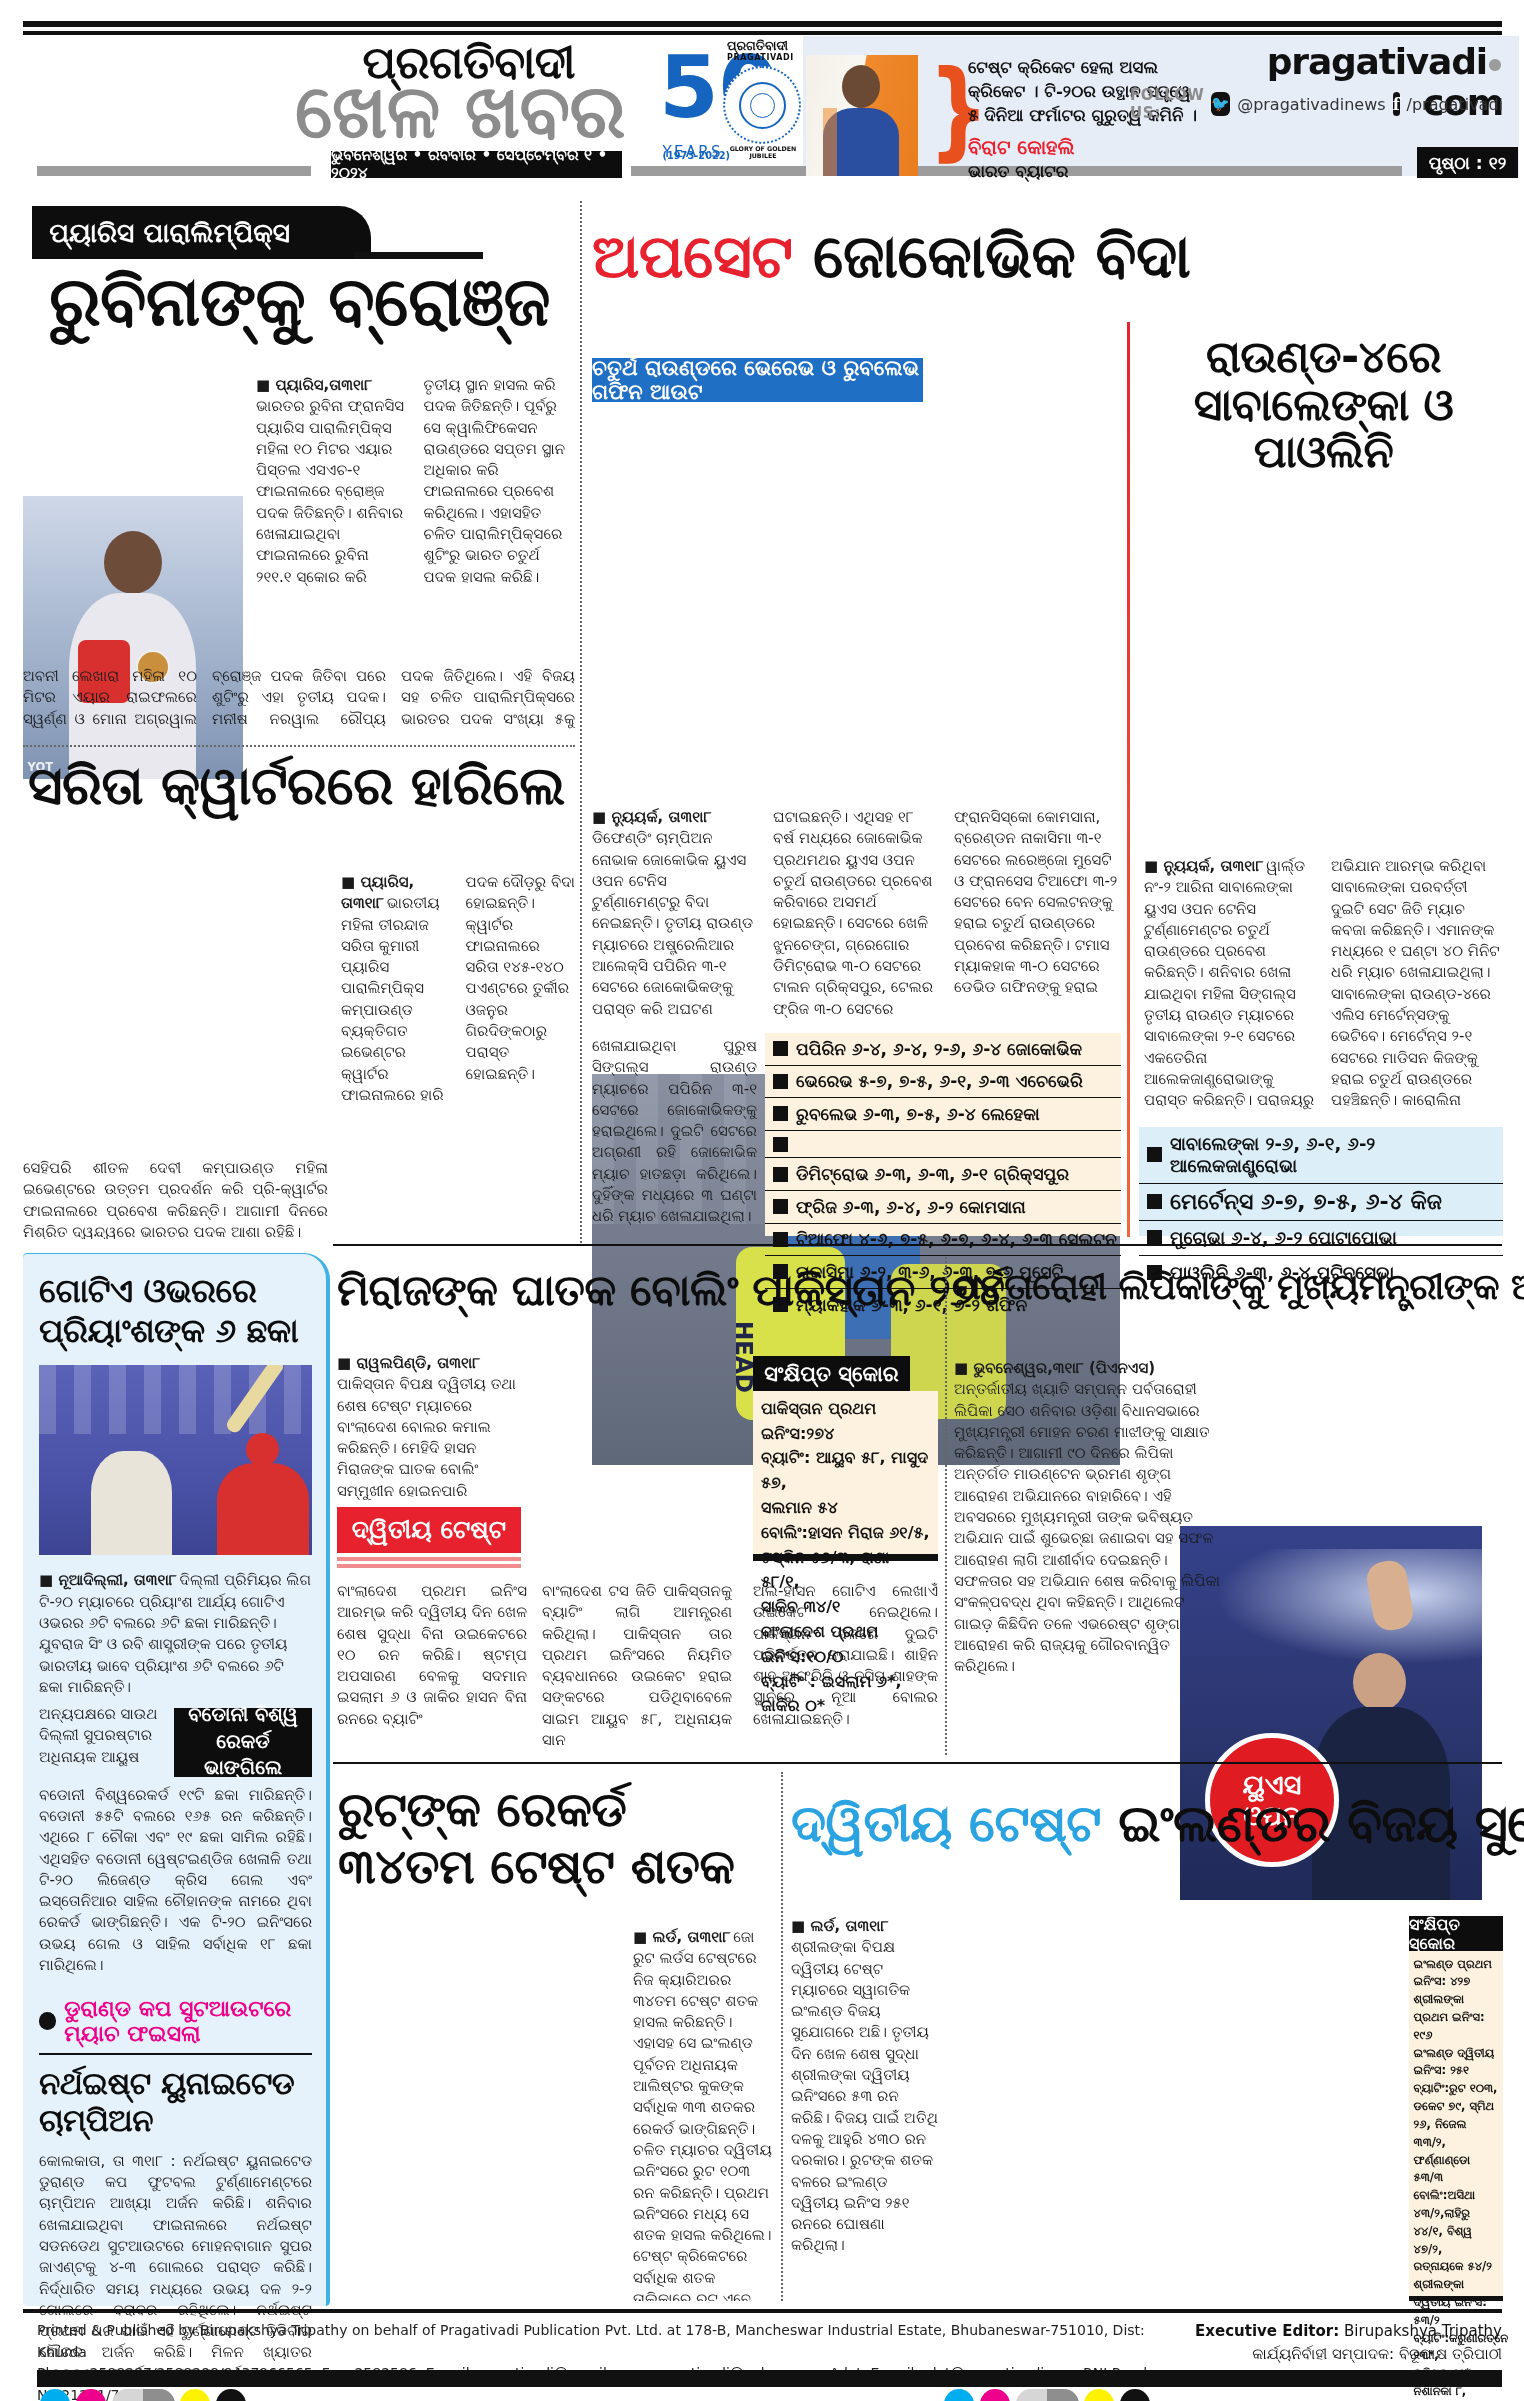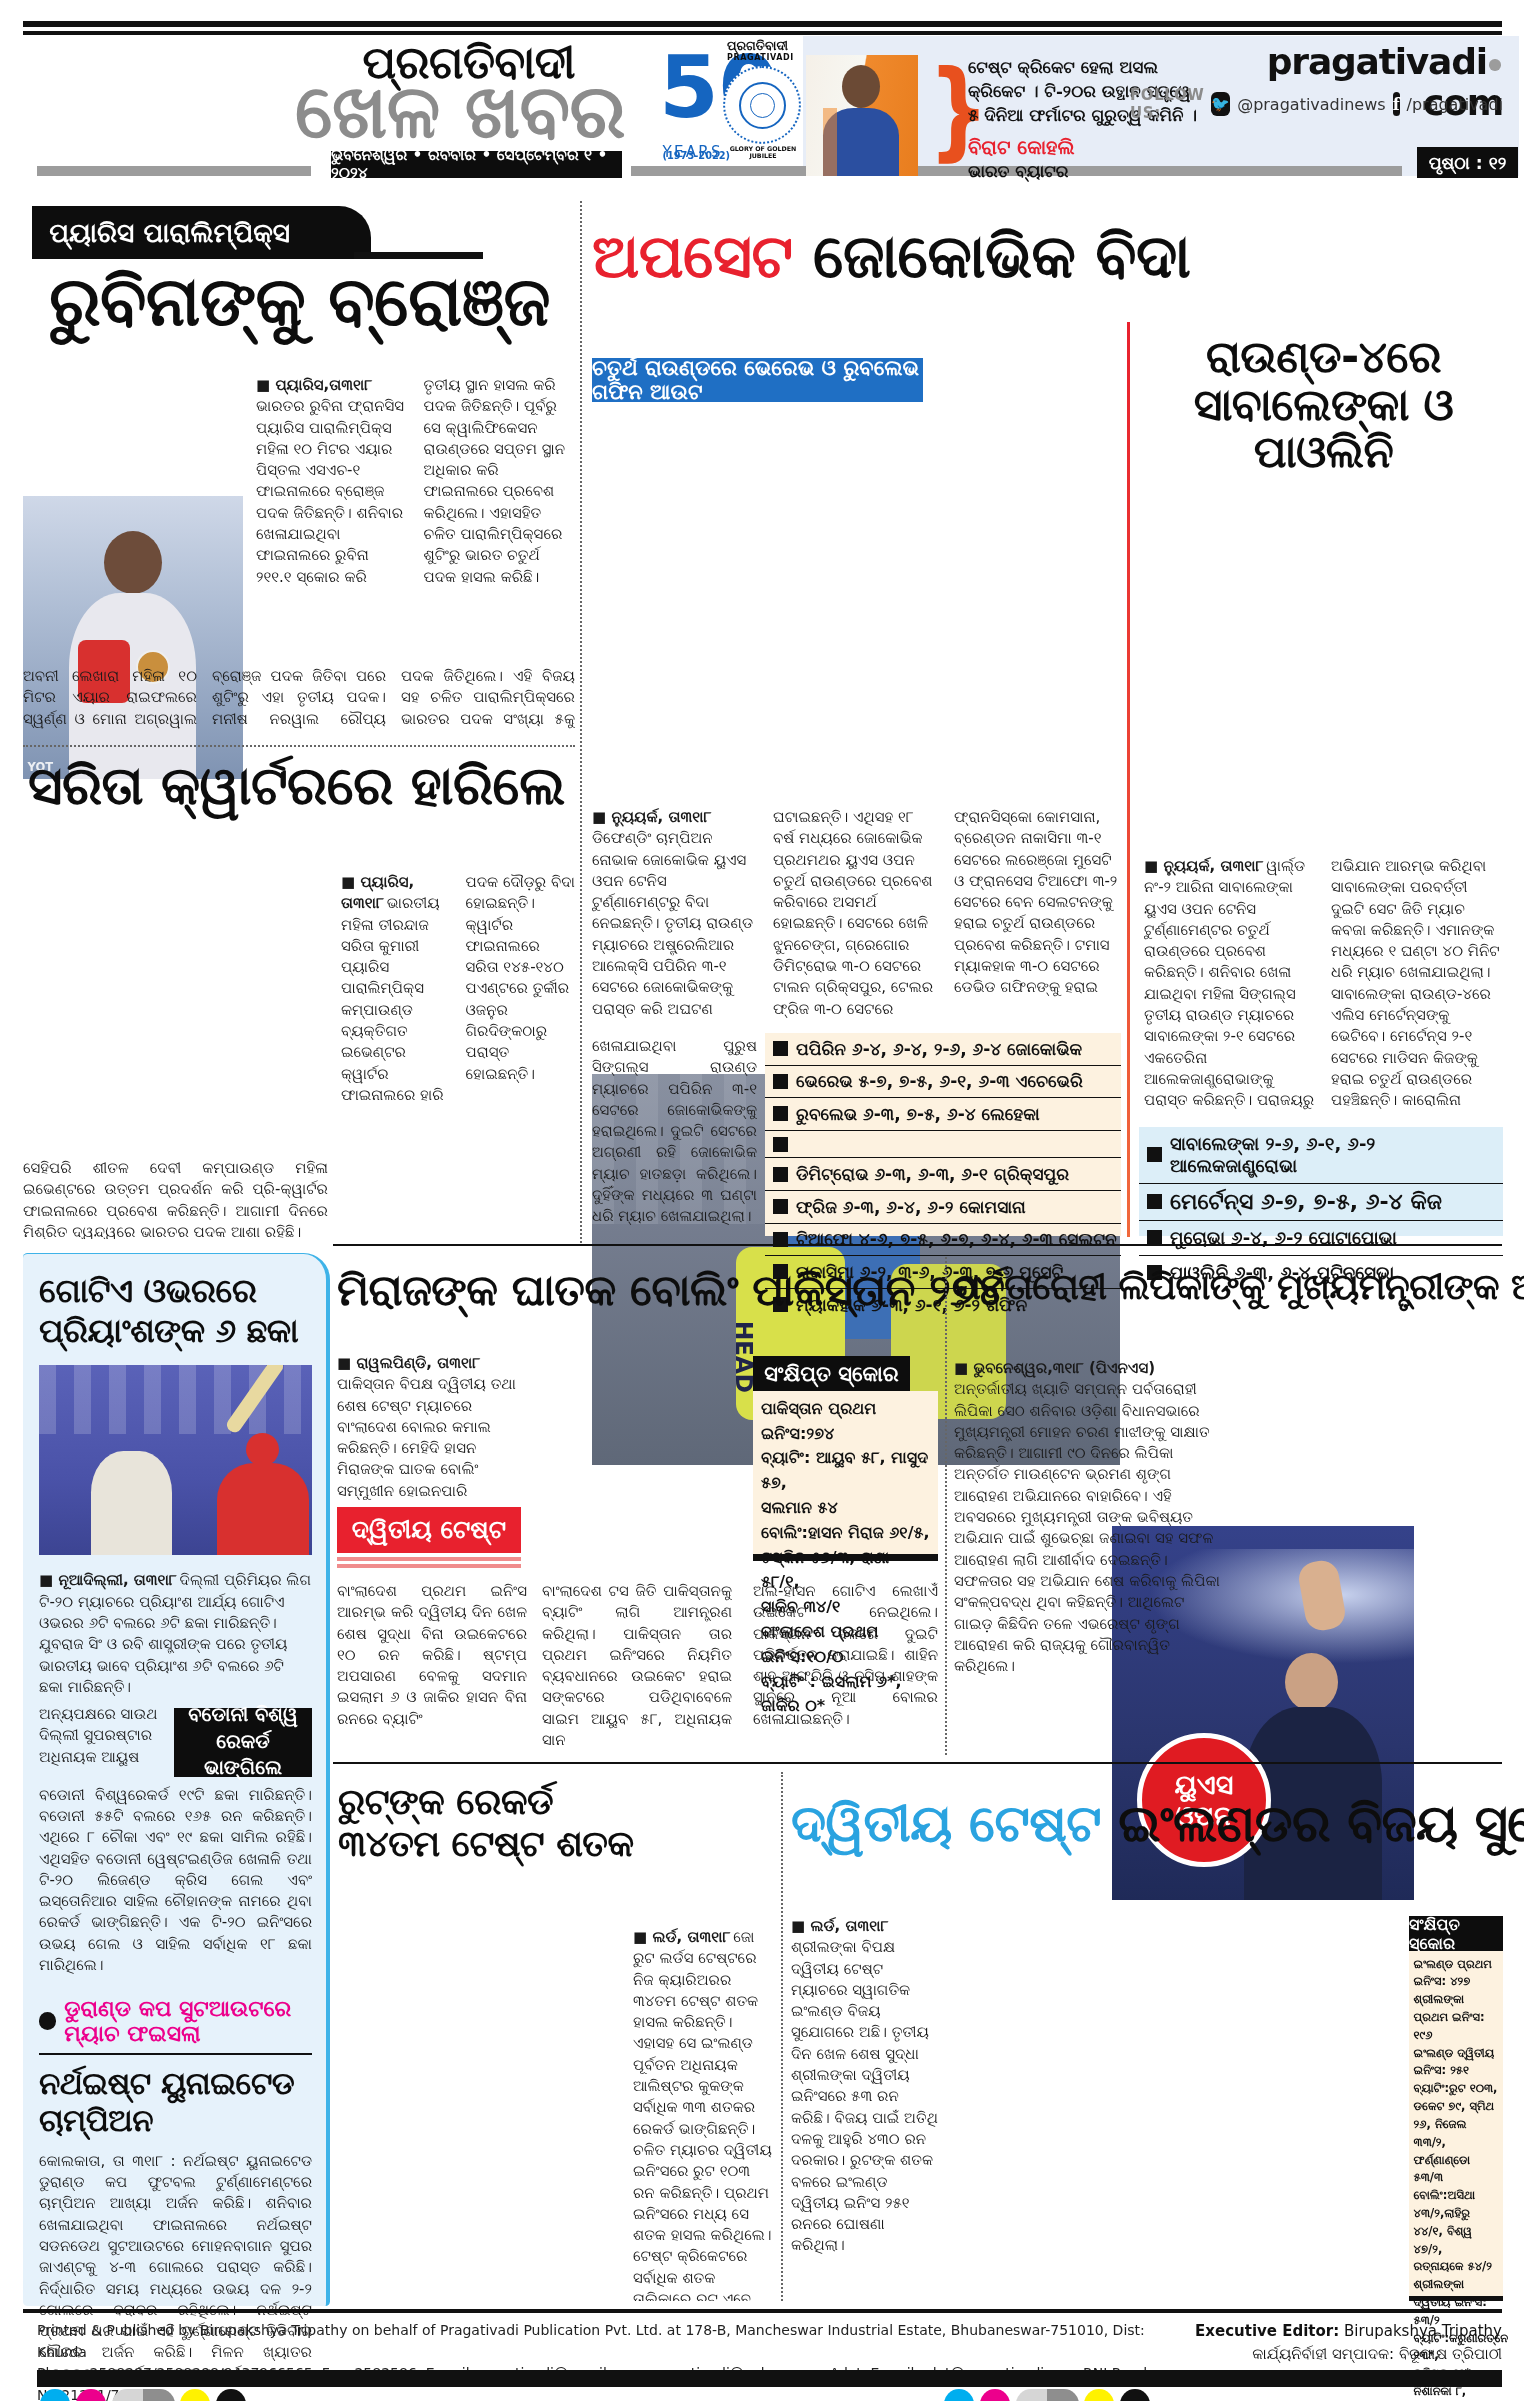--- a/index.html
+++ b/index.html
@@ -179,21 +179,21 @@
       <span>ମ୍ୟାକହାକ ୬-୩, ୬-୧, ୬-୨ ଗଫିନ</span>
     </div>
 </div>
 
 <div class="abs" style="left:1127px;top:322px;width:2.9px;height:915px;background:linear-gradient(180deg,#e8212e,#f0693c);"></div>
 
 <div class="abs headline center" style="left:1142px;top:333px;width:363px;font-size:44px;line-height:1.08;">
   <div>ରାଉଣ୍ଡ-୪ରେ</div>
   <div>ସାବାଲେଙ୍କା ଓ ପାଓଲିନି</div>
 </div>
-<div class="abs photo" style="left:1112px;top:471px;width:302px;height:374px;background:linear-gradient(180deg,#35428a 0%,#2b366f 55%,#1f2a58 100%);">
+<div class="abs photo" style="left:1180px;top:471px;width:302px;height:374px;background:linear-gradient(180deg,#35428a 0%,#2b366f 55%,#1f2a58 100%);">
   <div class="abs" style="left:35px;top:23px;width:299px;height:115px;background:radial-gradient(ellipse at 65% 40%,#c8d2ee 0%,rgba(200,210,238,0) 70%);"></div>
   <div class="abs" style="left:190px;top:35px;width:40px;height:69px;background:#d9b08f;border-radius:17.3px;transform:rotate(-10deg);"></div>
   <div class="sil-head" style="left:173px;top:127px;width:53px;height:58px;background:#caa184;"></div>
   <div class="sil-body" style="left:132px;top:181px;width:138px;height:193px;background:#1b2343;"></div>
   <div class="abs badge-circ" style="left:25px;top:207px;width:124px;height:124px;background:#e01b22;border:5.2px solid #fff;color:#fff;font-size:27px;line-height:1.15;">
     <div>ୟୁଏସ</div>
     <div>ଓପନ</div>
   </div>
 </div>
 <div class="abs" style="left:1144px;top:856px;width:359px;height:262px;column-count:2;column-gap:15px;overflow:hidden;">
@@ -277,21 +277,21 @@
 <div class="abs dot-v" style="left:945px;top:1257px;width:0;height:498px;"></div>
 
 <div class="abs headline" style="left:954px;top:1266px;width:550px;font-size:36px;white-space:nowrap;">ପର୍ବତାରୋହୀ ଲିପିକାଙ୍କୁ ମୁଖ୍ୟମନ୍ତ୍ରୀଙ୍କ ଆଶୀର୍ବାଦ</div>
 <div class="abs" style="left:954px;top:1358px;width:269px;height:397px;overflow:hidden;">
   <span class="dateline bodytxt">■ ଭୁବନେଶ୍ୱର,୩୧ା୮ (ପିଏନଏସ)</span>
   <span class="bodytxt just">ଅନ୍ତର୍ଜାତୀୟ ଖ୍ୟାତି ସମ୍ପନ୍ନ ପର୍ବତାରୋହୀ ଲିପିକା ସେଠ ଶନିବାର ଓଡ଼ିଶା ବିଧାନସଭାରେ ମୁଖ୍ୟମନ୍ତ୍ରୀ ମୋହନ ଚରଣ ମାଝୀଙ୍କୁ ସାକ୍ଷାତ କରିଛନ୍ତି। ଆଗାମୀ ୯୦ ଦିନରେ ଲିପିକା ଅନ୍ତର୍ଗତ ମାଉଣ୍ଟେନ ଭ୍ରମଣ ଶୃଙ୍ଗ ଆରୋହଣ ଅଭିଯାନରେ ବାହାରିବେ। ଏହି ଅବସରରେ ମୁଖ୍ୟମନ୍ତ୍ରୀ ତାଙ୍କ ଭବିଷ୍ୟତ ଅଭିଯାନ ପାଇଁ ଶୁଭେଚ୍ଛା ଜଣାଇବା ସହ ସଫଳ ଆରୋହଣ ଲାଗି ଆଶୀର୍ବାଦ ଦେଇଛନ୍ତି। ସଫଳତାର ସହ ଅଭିଯାନ ଶେଷ କରିବାକୁ ଲିପିକା ସଂକଳ୍ପବଦ୍ଧ ଥିବା କହିଛନ୍ତି। ଆଥିଲେଟ ଗାଇଡ଼ କିଛିଦିନ ତଳେ ଏଭରେଷ୍ଟ ଶୃଙ୍ଗ ଆରୋହଣ କରି ରାଜ୍ୟକୁ ଗୌରବାନ୍ୱିତ କରିଥିଲେ।</span>
 </div>
 
 <div class="abs rule" style="left:333px;top:1762px;width:1169px;height:2.3px;"></div>
 
-<div class="abs headline" style="left:338px;top:1781px;width:437px;font-size:36px;line-height:1.18;">
+<div class="abs headline" style="left:338px;top:1781px;width:437px;font-size:48px;line-height:1.18;">
   <div>ରୁଟ୍‌ଙ୍କ ରେକର୍ଡ</div>
   <div>୩୪ତମ ଟେଷ୍ଟ ଶତକ</div>
 </div>
 
 <div class="abs" style="left:633px;top:1927px;width:142px;height:374px;overflow:hidden;">
   <span class="dateline bodytxt">■ ଲର୍ଡ, ତା୩୧ା୮</span>
   <span class="bodytxt just">ଜୋ ରୁଟ ଲର୍ଡସ ଟେଷ୍ଟରେ ନିଜ କ୍ୟାରିଅରର ୩୪ତମ ଟେଷ୍ଟ ଶତକ ହାସଲ କରିଛନ୍ତି। ଏହାସହ ସେ ଇଂଲଣ୍ଡ ପୂର୍ବତନ ଅଧିନାୟକ ଆଲିଷ୍ଟର କୁକଙ୍କ ସର୍ବାଧିକ ୩୩ ଶତକର ରେକର୍ଡ ଭାଙ୍ଗିଛନ୍ତି। ଚଳିତ ମ୍ୟାଚର ଦ୍ୱିତୀୟ ଇନିଂସରେ ରୁଟ ୧୦୩ ରନ କରିଛନ୍ତି। ପ୍ରଥମ ଇନିଂସରେ ମଧ୍ୟ ସେ ଶତକ ହାସଲ କରିଥିଲେ। ଟେଷ୍ଟ କ୍ରିକେଟରେ ସର୍ବାଧିକ ଶତକ ତାଲିକାରେ ରୁଟ ଏବେ ପଞ୍ଚମ ସ୍ଥାନରେ ଅଛନ୍ତି।</span>
 </div>
 
 <div class="abs dot-v" style="left:781px;top:1772px;width:0;height:529px;"></div>

